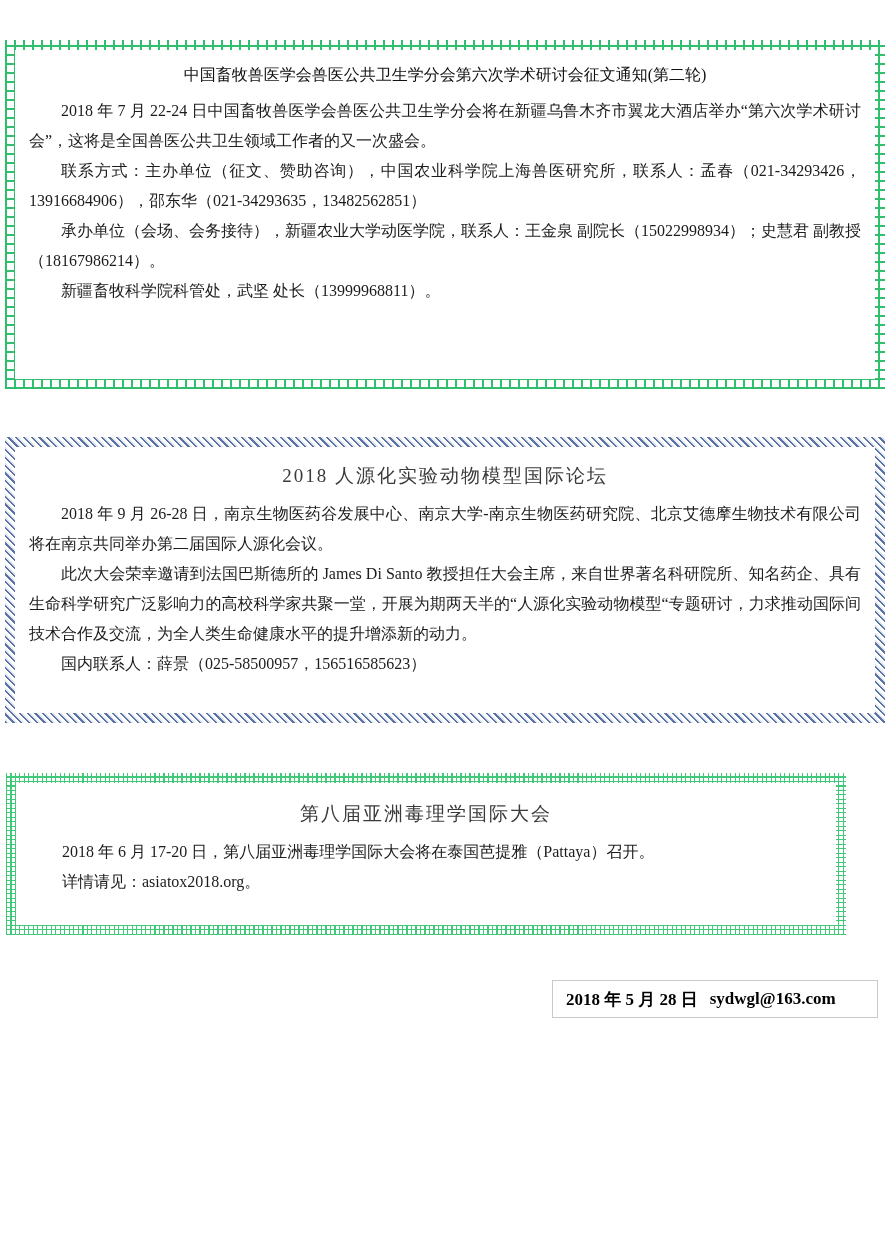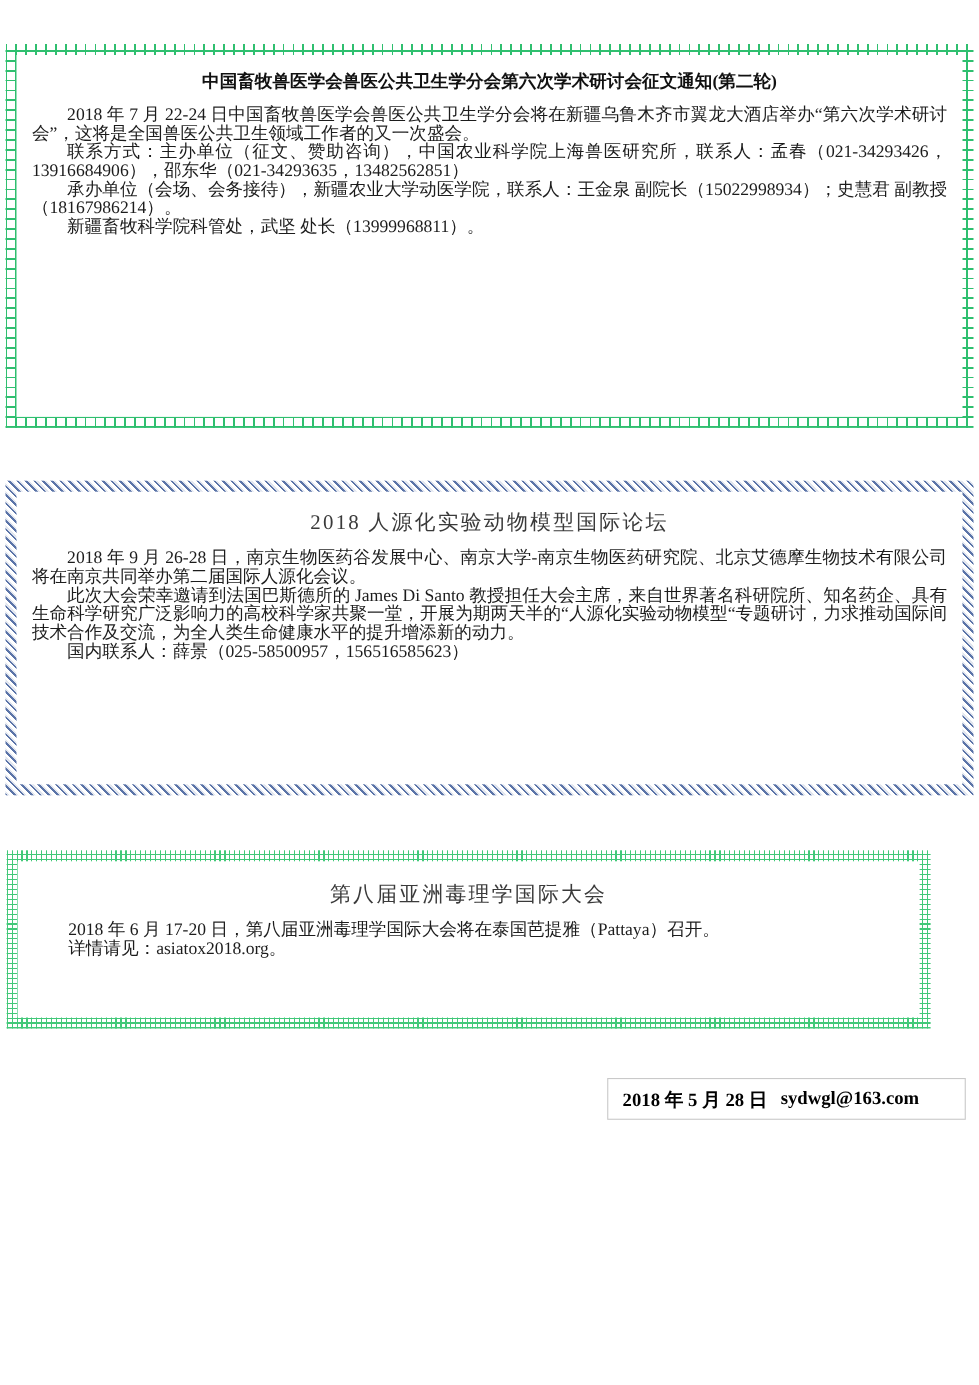--- a/index.html
+++ b/index.html
@@ -56,33 +56,33 @@
   .box1 { left: 5px;  top: 40px;  width: 880px; height: 349px; }
   .box2 { left: 5px;  top: 437px; width: 880px; height: 286px; }
   .box3 { left: 6px;  top: 773px; width: 840px; height: 162px; }
 
   
   .notice-title {
     margin: 3px 0 10px 0;
     text-align: center;
     font-size: 16px;
     line-height: 23px;
-    font-weight: bold;
+    font-weight: normal;
     color: #111111;
   }
   .notice-title.light {
     font-weight: normal;
     font-size: 19px;
     letter-spacing: 2px;
     color: #3a3a3a;
   }
   .frame p {
     margin: 0;
     font-size: 16px;
-    line-height: 17px;
+    line-height: 30px;
     text-indent: 2em;
     text-align: justify;
     color: #1c1c1c;
   }
   .box2 .inner { padding-top: 14px; }
   .box3 .inner { padding-top: 16px; }
   .box2 .notice-title, .box3 .notice-title { margin-bottom: 12px; }
 
   
   .footer-box {

